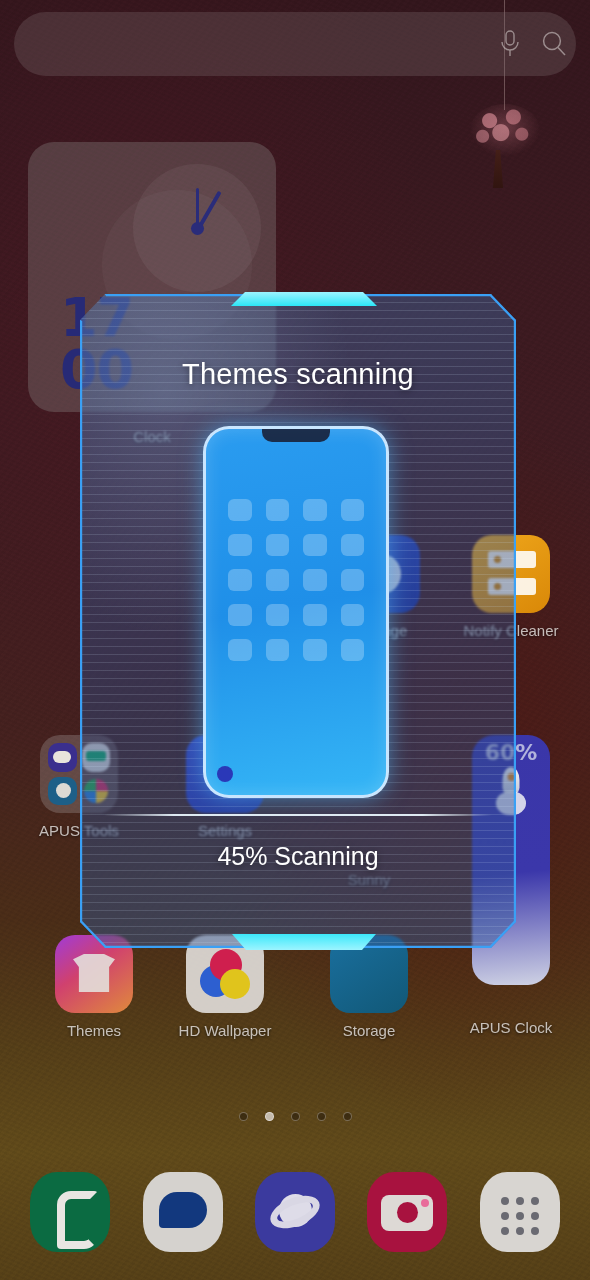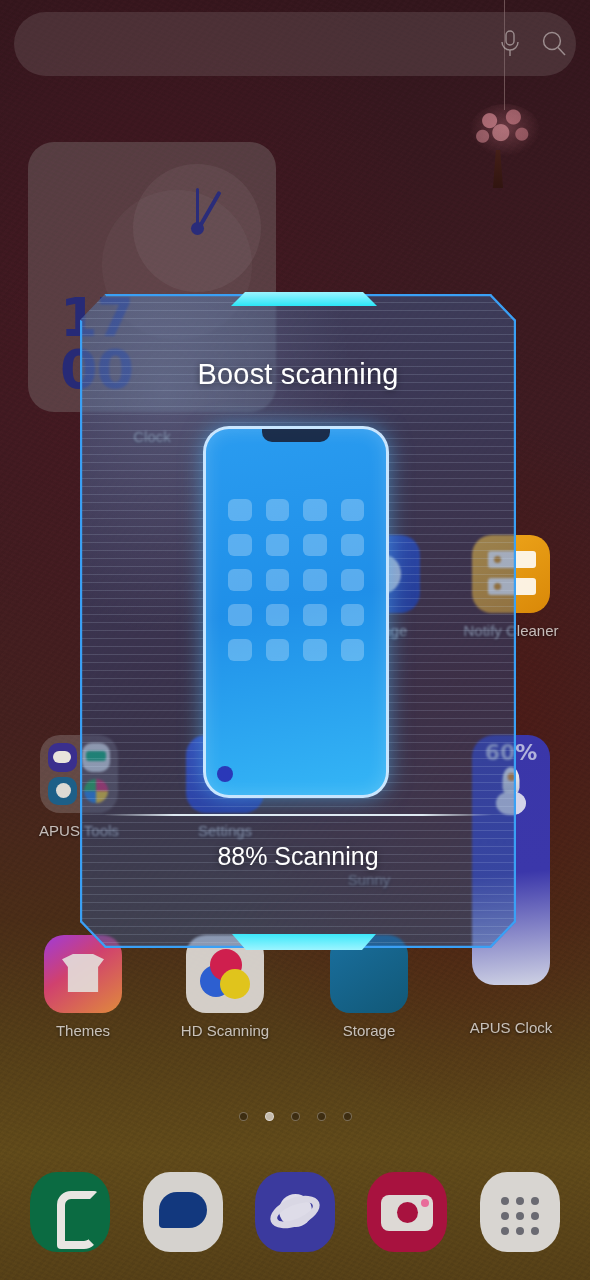--- a/index.html
+++ b/index.html
@@ -416,34 +416,34 @@
 </div>
 
 <div class="cell" style="left:452px; top:735px;">
   <div class="iconBox boostIcon" style="height:250px; border-radius:22px;">
     <div class="pct">60%</div>
     <div class="rocket"></div>
     <div class="flame"></div>
   </div>
 </div>
 
-<div class="cell" style="left:24px; top:935px;">
+<div class="cell" style="left:35px; top:935px;">
   <div class="iconBox themesIcon">
     <div class="shirt"></div>
   </div>
   <div class="label">Themes</div>
 </div>
 
 <div class="cell" style="left:166px; top:935px;">
   <div class="iconBox wallpIcon">
     <span class="c1"></span>
       <span class="c2"></span>
       <span class="c3"></span>
   </div>
-  <div class="label">HD Scanning</div>
+  <div class="label">HD Wallpaper</div>
 </div>
 
 <div class="cell" style="left:310px; top:935px;">
   <div class="iconBox weatherIcon"></div>
   <div class="label">Storage</div>
 </div>
 
 <div class="cell" style="left:452px; top:1010px;">
   <div class="label">APUS Clock</div>
 </div>
@@ -488,21 +488,21 @@
 </div>
 
 <div id="scanDialog">
   <div id="scanLines"></div>
   <div id="scanGlow"></div>
 </div>
 <div id="scanBorder"></div>
 <div id="tabTop"></div>
 <div id="tabBottom"></div>
 
-<div id="scanTitle">Boost scanning</div>
+<div id="scanTitle">Themes scanning</div>
 
 <div id="phoneArt">
   <div id="phoneNotch"></div>
   <div id="phoneGrid">
     <i></i>
       <i></i>
       <i></i>
       <i></i>
     <i></i>
       <i></i>
@@ -517,13 +517,13 @@
       <i></i>
       <i></i>
     <i></i>
       <i></i>
       <i></i>
       <i></i>
   </div>
 </div>
 
 <div id="phoneDivider"></div>
-<div id="scanStatus">88% Scanning</div>
+<div id="scanStatus">45% Scanning</div>
 
 </body></html>

